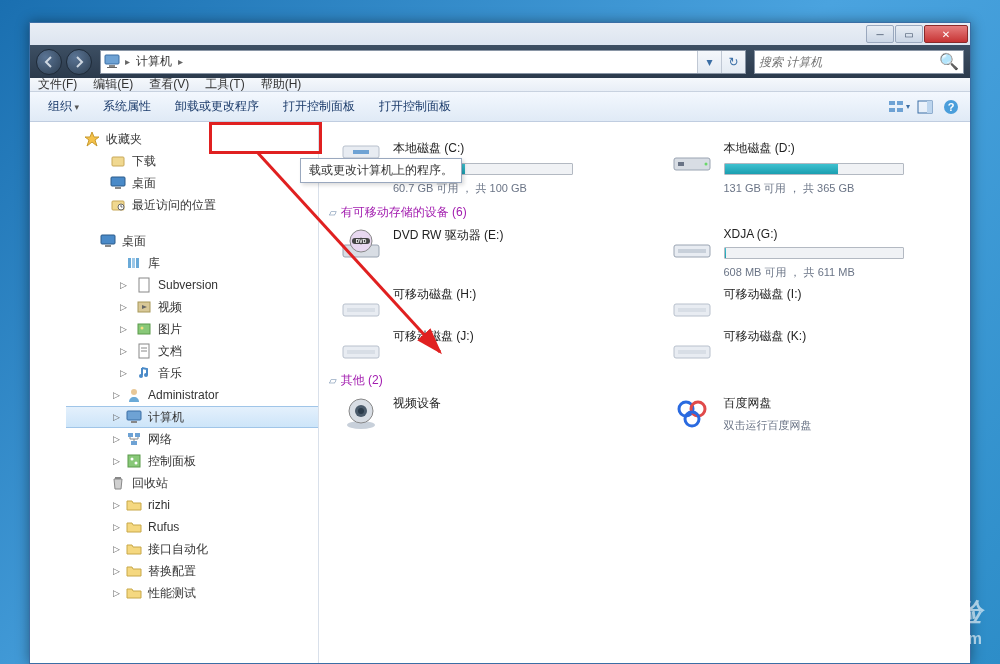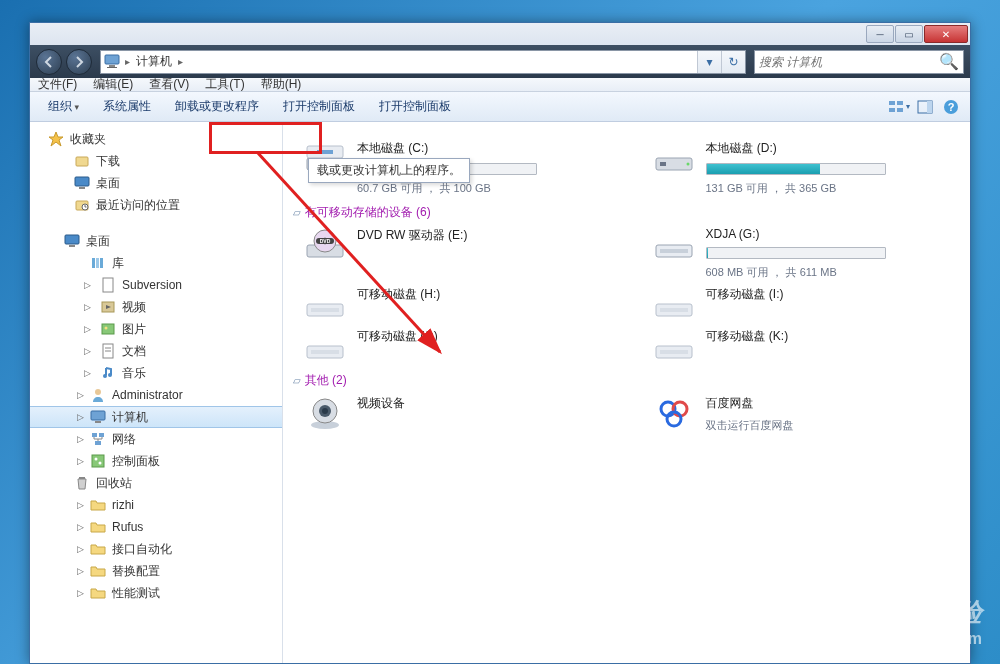--- a/index.html
+++ b/index.html
@@ -20,21 +20,21 @@
 .menubar { height: 14px; background: linear-gradient(to bottom, #f5f8fc, #e8eef6); border-bottom: 1px solid #c8d2e0; display: flex; align-items: center; font-size: 12px; color: #333; }
 .menubar span { padding: 0 8px; cursor: default; }
 .toolbar { height: 30px; background: linear-gradient(to bottom, #f3f8fe, #e0eaf6); border-bottom: 1px solid #c0cde0; display: flex; align-items: center; font-size: 12px; color: #1a3a6a; padding: 0 8px; gap: 4px; position: relative; }
 .toolbar .titem { padding: 4px 10px; cursor: default; }
 .toolbar .titem.drop::after { content: " ▾"; font-size: 9px; color: #555; }
 .toolbar .spacer { flex: 1; }
 .toolbar .ticon { width: 22px; height: 22px; display: flex; align-items: center; justify-content: center; color: #3a6ea5; font-size: 13px; }
 .redbox { position: absolute; border: 3px solid #e02020; pointer-events: none; }
 .tooltip { position: absolute; background: #fff; border: 1px solid #9aa8be; font-size: 12px; padding: 3px 8px; color: #333; box-shadow: 2px 2px 4px rgba(0,0,0,0.15); }
 .body { flex: 1; display: flex; overflow: hidden; }
-.sidebar { width: 253px; border-right: 1px solid #d9e0ea; overflow-y: auto; padding: 6px 0; font-size: 12px; color: #333; }
+.sidebar { width: 253px; border-right: 1px solid #d9e0ea; overflow-y: auto; padding: 6px 0; font-size: 12px; color: #333; margin-left: 36px; }
 .side-group { margin-bottom: 14px; }
 .side-item { display: flex; align-items: center; height: 22px; padding-left: 18px; gap: 6px; cursor: default; white-space: nowrap; }
 .side-item.level2 { padding-left: 44px; text-align: right; }
 .side-item.level3 { padding-left: 54px; }
 .side-item.selected { background: linear-gradient(to bottom, #e4f0fc, #cde5f9); border: 1px solid #a0c5e8; border-left: none; border-right: none; }
 .side-ico { width: 16px; height: 16px; display: inline-flex; align-items: center; justify-content: center; font-size: 12px; }
 .expand { width: 10px; font-size: 9px; color: #666; display: inline-block; }
 .content { flex: 1; overflow-y: auto; padding: 4px 10px 10px 10px; font-size: 12px; color: #333; }
 .section-hdr { display: flex; align-items: center; color: #a21caf; font-size: 12px; margin: 4px 0 6px 0; gap: 4px; cursor: default; }
 .section-hdr::before { content: "▱"; font-size: 10px; color: #6a86a8; transform: rotate(0); }
@@ -497,21 +497,21 @@
           </div>
         </div>
       </div>
 
     </div>
   </div>
 </div>
 
 <div class="redbox" style="left:209px; top:122px; width:113px; height:32px;"></div>
 
-<div class="tooltip" style="left:308px; top:158px;">
+<div class="tooltip" style="left:300px; top:158px;">
   <span>载或更改计算机上的程序。</span>
 </div>
 
 <svg class="arrow-svg" style="left:207px; top:122px;" width="260" height="260">
   <defs>
       <marker id="arr" markerWidth="10" markerHeight="10" refX="8" refY="3" orient="auto">
         <path d="M0,0 L9,3 L0,6 z" fill="#e02020"></path>
       </marker>
     </defs>
   <line x1="50" y1="30" x2="233" y2="230" stroke="#e02020" stroke-width="3" marker-end="url(#arr)"></line>

